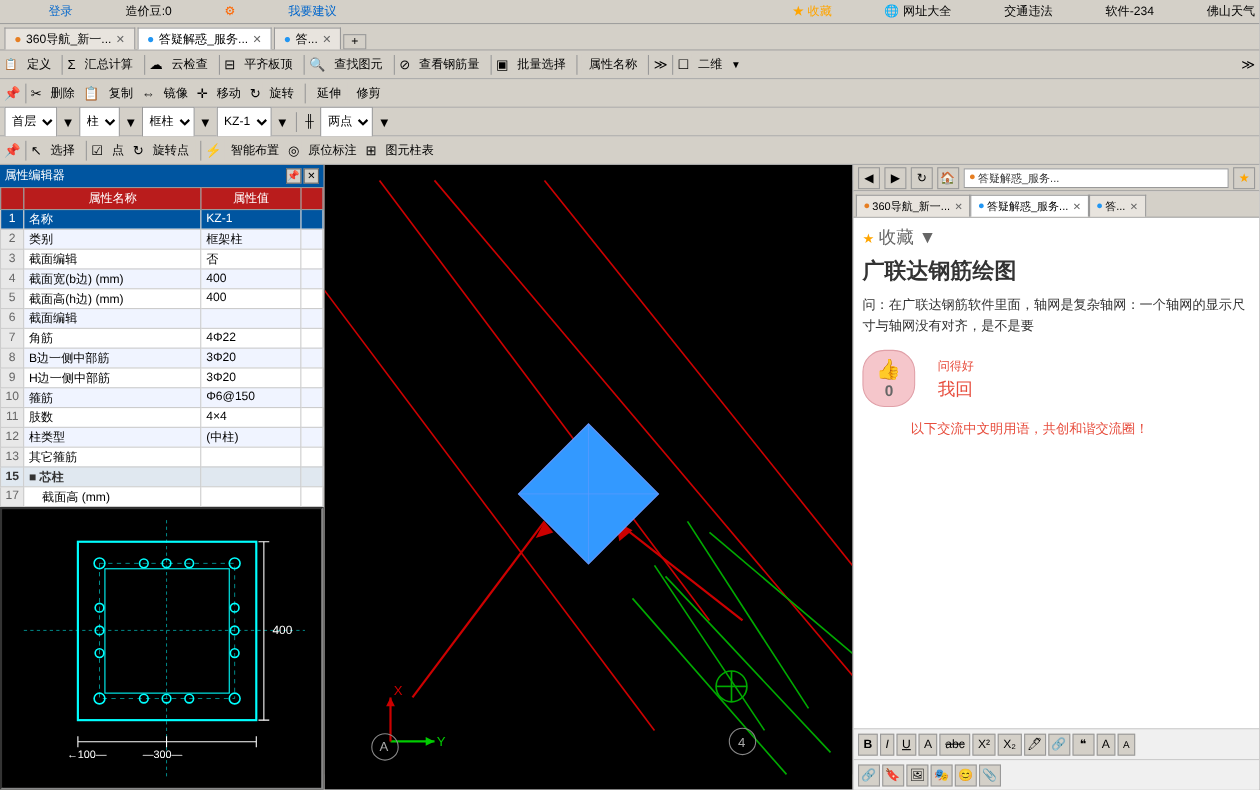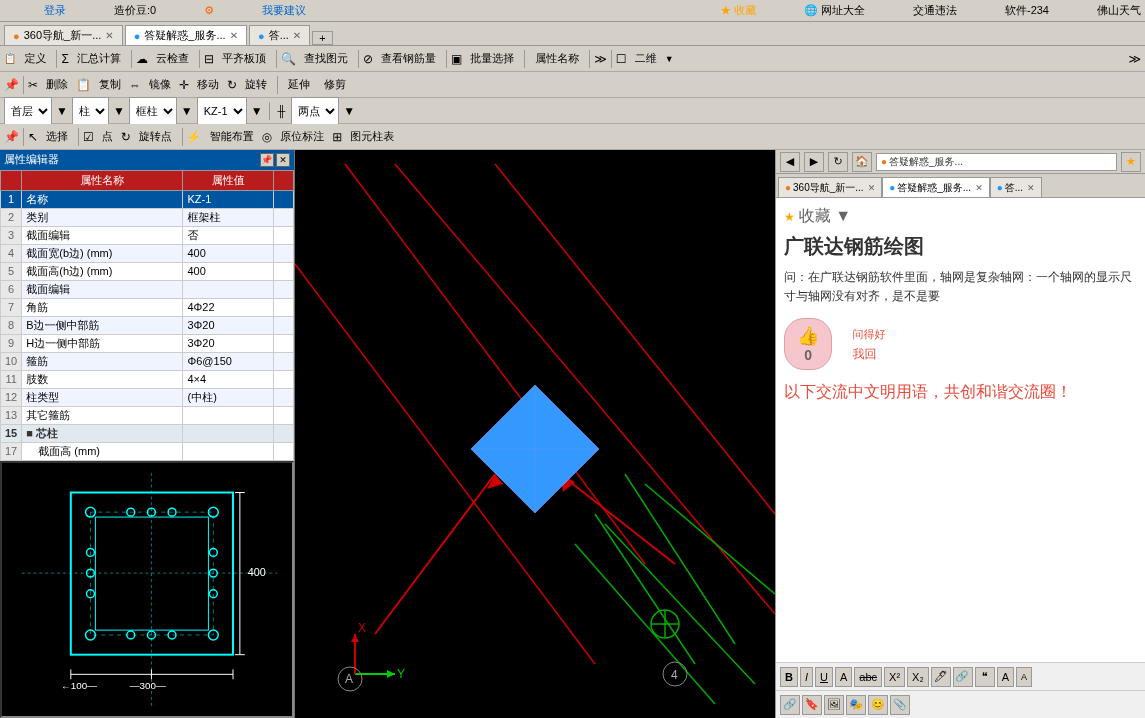--- a/index.html
+++ b/index.html
@@ -53,26 +53,26 @@
     .right-tab { height: 20px; padding: 0 6px; background: #e8e4de; border: 1px solid #999; border-bottom: none; font-size: 10px; display: flex; align-items: center; max-width: 160px; overflow: hidden; white-space: nowrap; }
     .right-tab.active { background: #fff; }
     .right-content { flex: 1; overflow-y: auto; padding: 8px; background: #fff; }
     .right-toolbar { height: 28px; background: #f0f0f0; border-top: 1px solid #ccc; display: flex; align-items: center; padding: 0 4px; gap: 2px; flex-shrink: 0; }
     .right-toolbar2 { height: 28px; background: #f0f0f0; border-top: 1px solid #ccc; display: flex; align-items: center; padding: 0 4px; gap: 2px; flex-shrink: 0; }
 
     .question-title { font-size: 20px; font-weight: bold; color: #333; margin-bottom: 8px; }
     .question-meta { font-size: 11px; color: #666; margin-bottom: 8px; }
     .question-meta span { color: #e67e22; }
     .question-body { font-size: 12px; color: #333; line-height: 1.6; margin-bottom: 12px; }
-    .community-notice { color: #e74c3c; font-size: 16px; margin-bottom: 8px; }
+    .community-notice { color: #e74c3c; font-size: 12px; margin-bottom: 8px; margin-left: 44px; }
 
     .like-btn { display: inline-flex; flex-direction: column; align-items: center; padding: 6px 12px; background: #f5c6cb; border: 1px solid #e0a0a8; border-radius: 20px; cursor: pointer; color: #666; font-size: 11px; }
     .like-count { font-size: 14px; font-weight: bold; }
     .like-label { color: #e74c3c; font-size: 11px; margin-top: 2px; }
-    .action-btn { color: #e74c3c; font-size: 12px; cursor: pointer; }
+    .action-btn { color: #e74c3c; font-size: 16px; cursor: pointer; }
 
     
     .cad-canvas svg { position: absolute; top: 0; left: 0; width: 100%; height: 100%; }
 
     .select-box { height: 28px; font-size: 11px; background: #fff; border: 1px solid #999; padding: 0 2px; }
 
     
     .rt-btn { width: 20px; height: 20px; border: 1px solid #999; background: #d4d0c8; display: flex; align-items: center; justify-content: center; font-size: 11px; cursor: pointer; }
     .rt-btn-text { height: 20px; padding: 0 4px; border: 1px solid #999; background: #d4d0c8; display: flex; align-items: center; font-size: 11px; cursor: pointer; }
 

